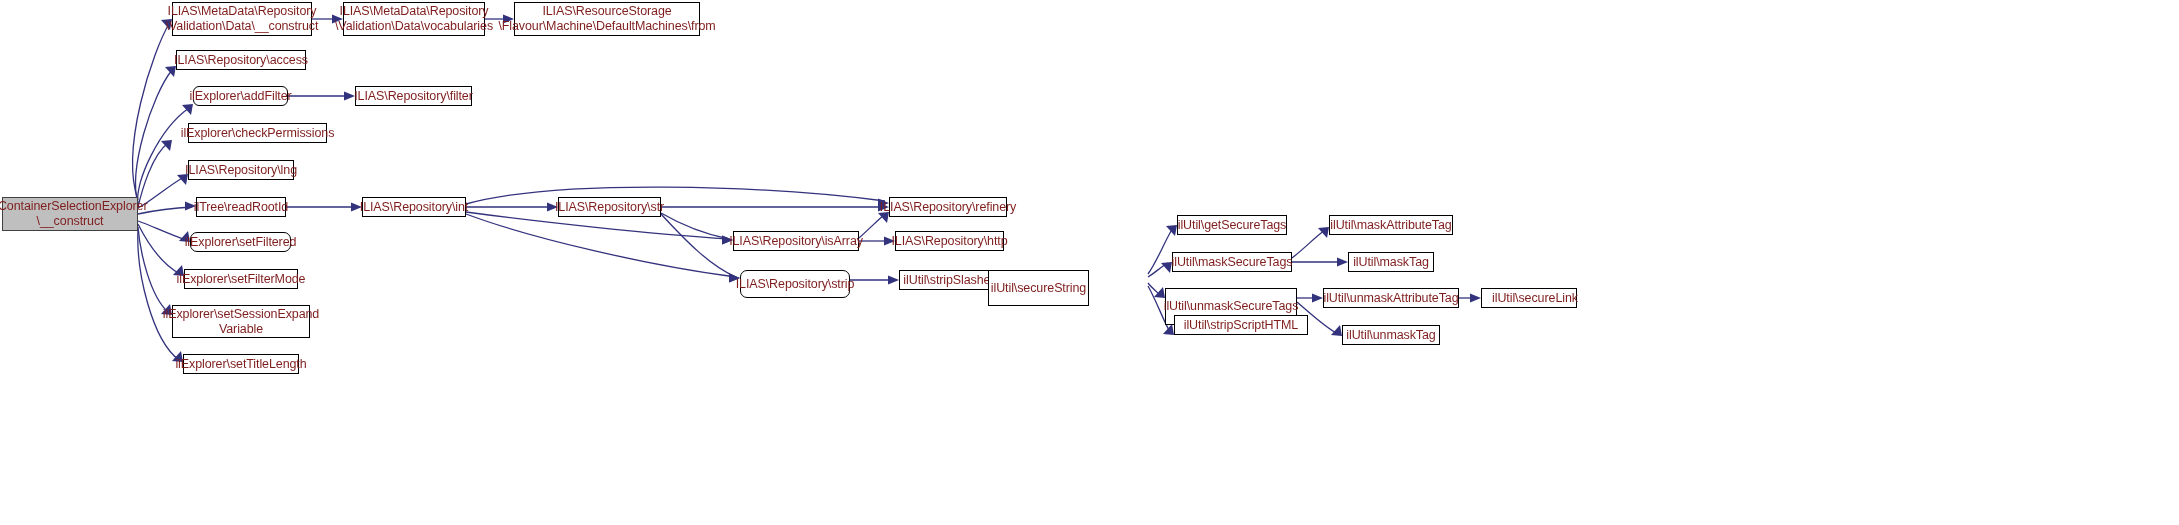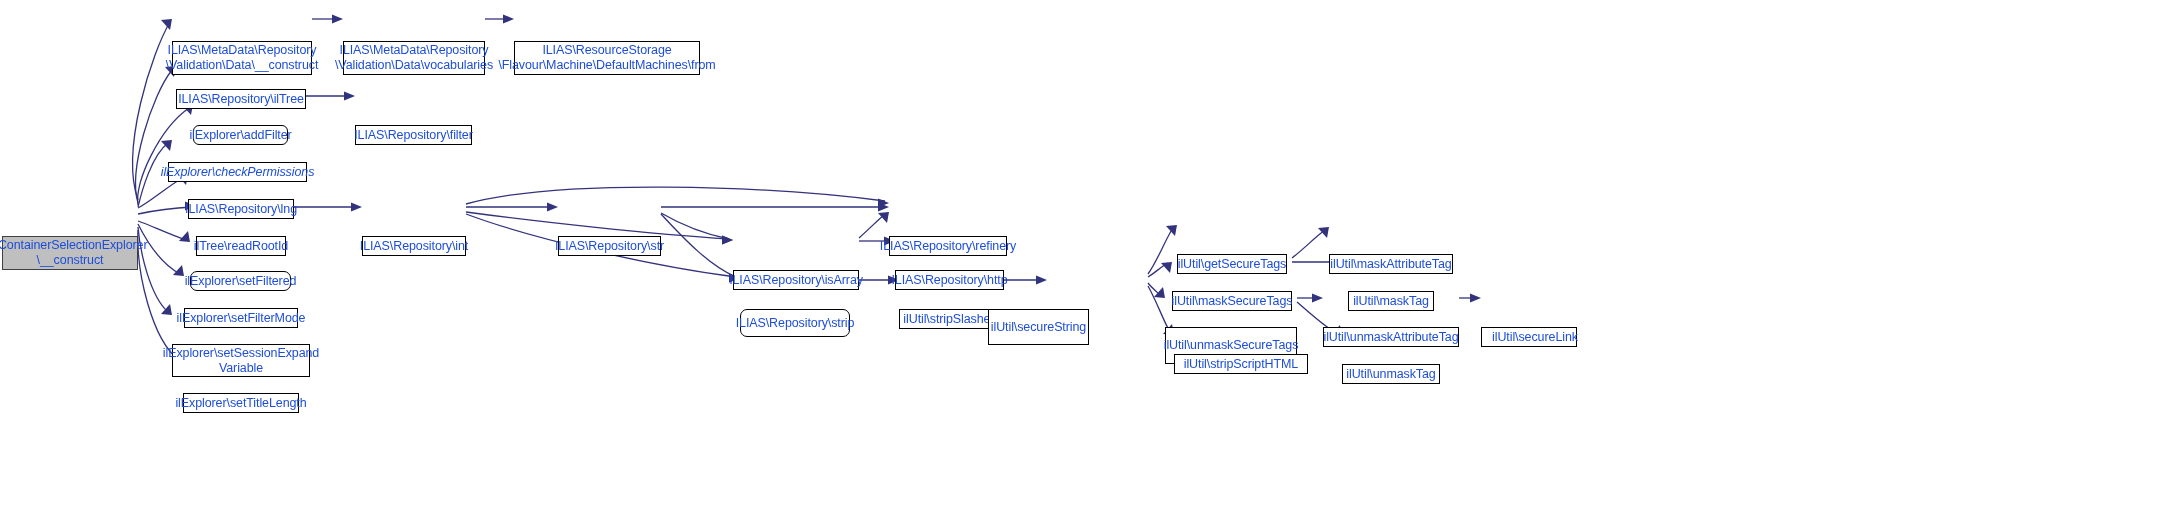--- a/index.html
+++ b/index.html
@@ -1,22 +1,22 @@
 <!DOCTYPE html>
 <html><head>
 <meta charset="utf-8">
 <style>
   html,body{margin:0;padding:0;background:#ffffff;}
   body{font-family:"Liberation Sans",sans-serif;}
   #canvas{position:relative;width:2179px;height:525px;background:#ffffff;overflow:hidden;}
   #edges{position:absolute;left:0;top:0;width:2179px;height:525px;pointer-events:none;}
   .node{position:absolute;box-sizing:border-box;border:1px solid #000000;background:#ffffff;
         display:flex;align-items:center;justify-content:center;text-align:center;
-        font-family:"Liberation Sans",sans-serif;font-size:12.5px;color:#1d4ed8;line-height:1.18;
-        white-space:pre-line;letter-spacing:-0.1px;margin-top:39px;}
+        font-family:"Liberation Sans",sans-serif;font-size:12.5px;color:#7f1d1d;line-height:1.18;
+        white-space:pre-line;letter-spacing:-0.1px;}
   .node.root{background:#bfbfbf;border:1px solid #404040;}
   .node .lbl{display:block;padding:0 4px;}
 </style>
 </head>
 <body>
 
 <div id="canvas">
   <svg id="edges" viewBox="0 0 2179 525" xmlns="http://www.w3.org/2000/svg">
       <path d="M138,200 C 120,150 152,52 170,22" fill="none" stroke="#32327d" stroke-width="1.3"></path>
       <polygon points="172,19 161,20 170,30" fill="#32327d"></polygon>
@@ -89,24 +89,24 @@
     </svg>
   <div id="nodes">
       <div class="node root" style="left: 2px; top: 197px; width: 136px; height: 34px;"><span class="lbl">ilContainerSelectionExplorer
 \__construct</span></div>
       <div class="node" style="left: 172px; top: 2px; width: 140px; height: 34px;"><span class="lbl">ILIAS\MetaData\Repository
 \Validation\Data\__construct</span></div>
       <div class="node" style="left: 343px; top: 2px; width: 142px; height: 34px;"><span class="lbl">ILIAS\MetaData\Repository
 \Validation\Data\vocabularies</span></div>
       <div class="node" style="left: 514px; top: 2px; width: 186px; height: 34px;"><span class="lbl">ILIAS\ResourceStorage
 \Flavour\Machine\DefaultMachines\from</span></div>
-      <div class="node" style="left: 176px; top: 50px; width: 130px; height: 20px;"><span class="lbl">ILIAS\Repository\ilTree</span></div>
+      <div class="node" style="left: 176px; top: 50px; width: 130px; height: 20px;"><span class="lbl">ILIAS\Repository\access</span></div>
       <div class="node" style="left: 193px; top: 86px; width: 95px; height: 20px; border-radius: 6px;"><span class="lbl">ilExplorer\addFilter</span></div>
       <div class="node" style="left: 355px; top: 86px; width: 117px; height: 20px;"><span class="lbl">ILIAS\Repository\filter</span></div>
-      <div class="node" style="left: 168px; top: 123px; width: 139px; height: 20px; font-style: italic;"><span class="lbl">ilExplorer\checkPermissions</span></div>
+      <div class="node" style="left: 188px; top: 123px; width: 139px; height: 20px;"><span class="lbl">ilExplorer\checkPermissions</span></div>
       <div class="node" style="left: 188px; top: 160px; width: 106px; height: 20px;"><span class="lbl">ILIAS\Repository\lng</span></div>
       <div class="node" style="left: 196px; top: 197px; width: 90px; height: 20px;"><span class="lbl">ilTree\readRootId</span></div>
       <div class="node" style="left: 362px; top: 197px; width: 104px; height: 20px;"><span class="lbl">ILIAS\Repository\int</span></div>
       <div class="node" style="left: 558px; top: 197px; width: 103px; height: 20px;"><span class="lbl">ILIAS\Repository\str</span></div>
       <div class="node" style="left: 889px; top: 197px; width: 118px; height: 20px;"><span class="lbl">ILIAS\Repository\refinery</span></div>
       <div class="node" style="left: 733px; top: 231px; width: 126px; height: 20px;"><span class="lbl">ILIAS\Repository\isArray</span></div>
       <div class="node" style="left: 895px; top: 231px; width: 109px; height: 20px;"><span class="lbl">ILIAS\Repository\http</span></div>
       <div class="node" style="left: 740px; top: 270px; width: 110px; height: 28px; border-radius: 7px;"><span class="lbl">ILIAS\Repository\strip</span></div>
       <div class="node" style="left: 899px; top: 270px; width: 102px; height: 20px;"><span class="lbl">ilUtil\stripSlashes</span></div>
       <div class="node" style="left: 988px; top: 270px; width: 101px; height: 36px;"><span class="lbl">ilUtil\secureString</span></div>

